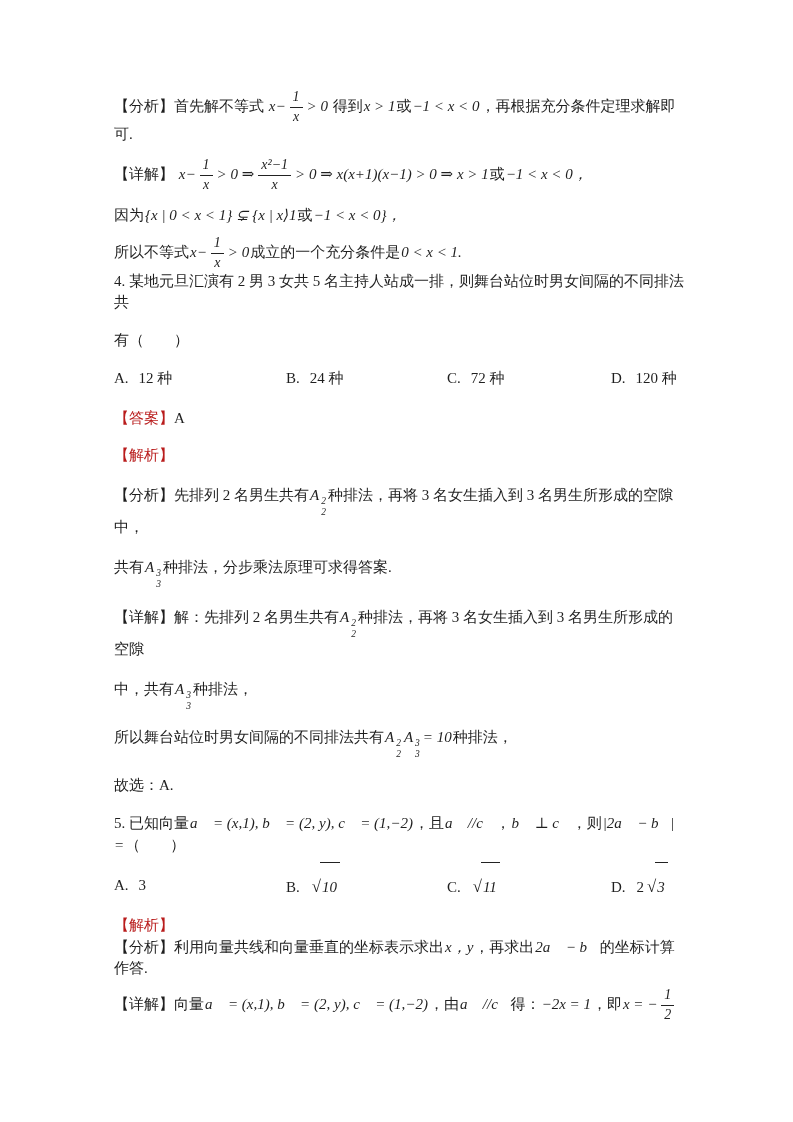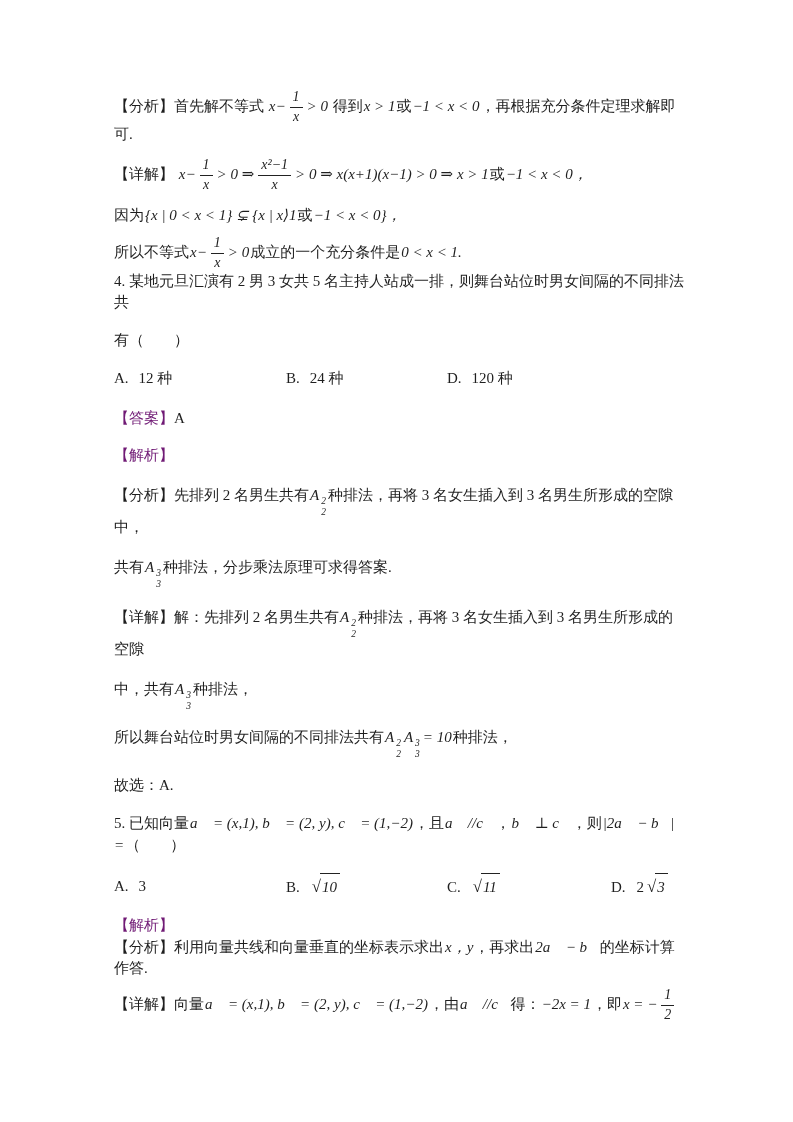--- a/index.html
+++ b/index.html
@@ -8,35 +8,35 @@
     width:793px;height:1122px;overflow:hidden;
     font-family:"Liberation Serif","DejaVu Serif",serif;
     color:#1f1f1f;font-size:15px;
   }
   .page{padding:90px 106px 0 114px}
   .line{line-height:1.45}
   .mt0{margin-top:0}
   .mt8{margin-top:8px}.mt10{margin-top:10px}.mt12{margin-top:12px}
   .mt16{margin-top:16px}.mt18{margin-top:18px}.mt20{}
   .lbl{font-weight:normal}
-  .blue{color:#701a75}
+  .blue{color:#b91c1c}
   .m{font-style:italic;padding:0 1px}
   .up{font-style:normal}
   
   .frac{display:inline-block;vertical-align:middle;text-align:center;font-style:italic;line-height:1.05;margin:0 3px;font-size:14px}
   .frac .num{display:block;padding:0 3px 2px}
   .frac .den{display:block;border-top:1px solid #222;padding:2px 3px 0}
   
   .ss{display:inline-flex;flex-direction:column;align-items:flex-start;font-size:9.5px;line-height:1.1;vertical-align:-0.45em;font-style:italic;margin:0 2px 0 1px}
   
   .sqrt{white-space:nowrap;font-style:italic;margin:0 2px}
   .sqrt .sg{font-style:normal;font-size:1.12em;margin-right:-1px}
-  .sqrt .rd{border-top:1px solid #222;padding:5px 3px 0 2px}
+  .sqrt .rd{border-top:1px solid #222;padding:16px 3px 0 2px}
   
-  .optrow{display:flex;align-items:center}
+  .optrow{display:flex;align-items:flex-start}
   .opt{white-space:nowrap}
   .opt .ol{margin-right:10px}
   .opt-a{width:172px}.opt-b{width:161px}.opt-c{width:164px}.opt-d{flex:1}
 </style>
 </head>
 <body>
 
 <div class="page">
 
   <div class="line mt0">
@@ -62,20 +62,21 @@
   <div class="line mt20">
     <span>4. 某地元旦汇演有 2 男 3 女共 5 名主持人站成一排，则舞台站位时男女间隔的不同排法共</span>
   </div>
   <div class="line mt16">
     <span>有（　　）</span>
   </div>
 
   <div class="line mt16 optrow">
     <span class="opt opt-a"><span class="ol">A.</span><span>12 种</span></span>
     <span class="opt opt-b"><span class="ol">B.</span><span>24 种</span></span>
+    <span class="opt opt-c"><span class="ol">C.</span><span>72 种</span></span>
     <span class="opt opt-d"><span class="ol">D.</span><span>120 种</span></span>
   </div>
 
   <div class="line mt18">
     <span class="blue">【答案】</span><span>A</span>
   </div>
   <div class="line mt16">
     <span class="blue">【解析】</span>
   </div>
 

